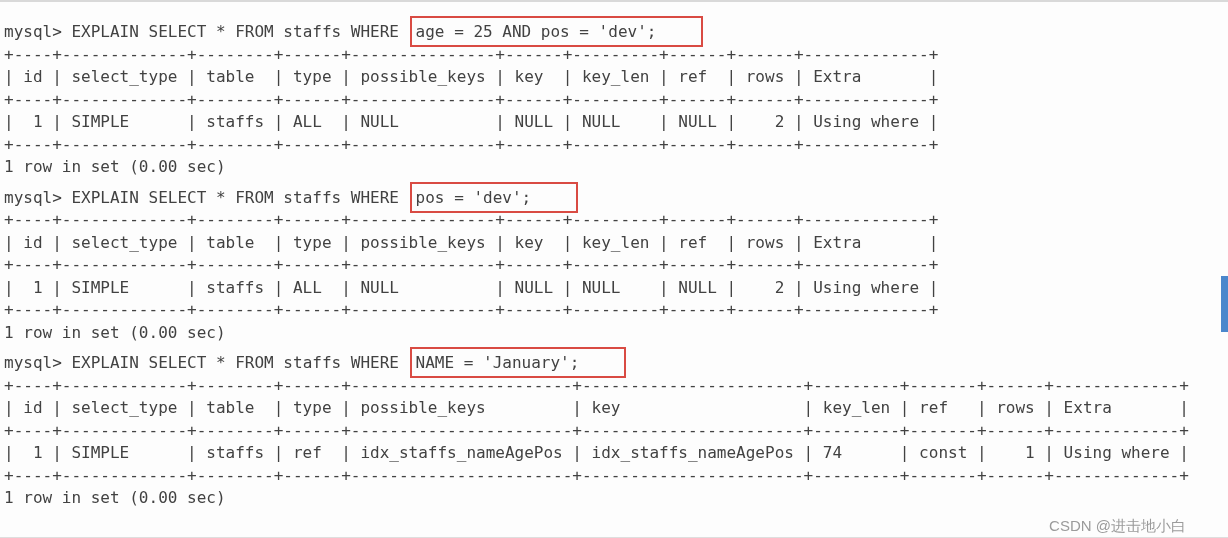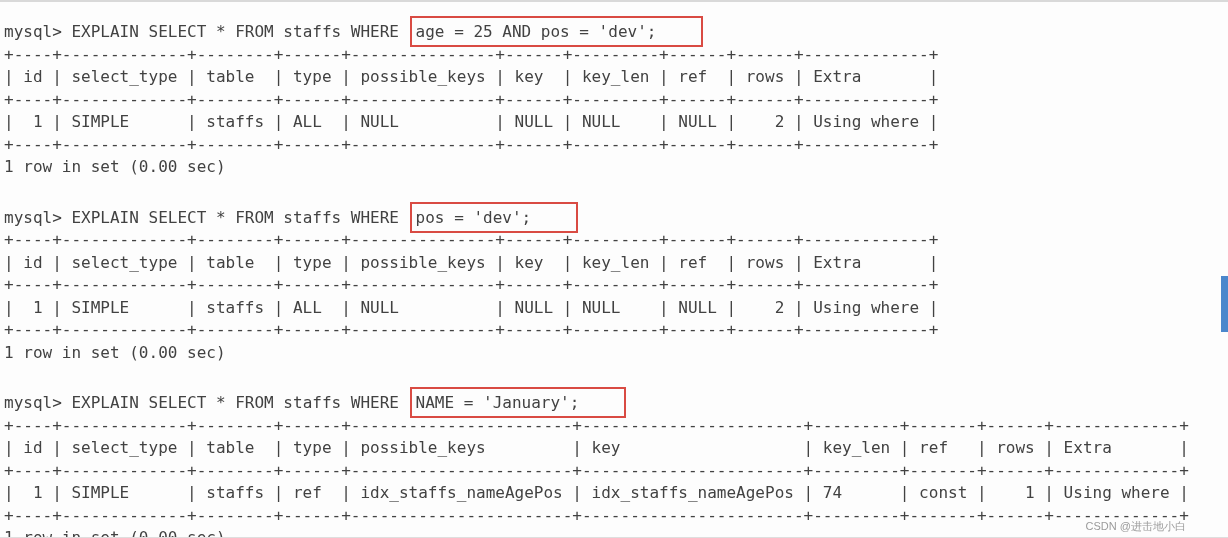--- a/index.html
+++ b/index.html
@@ -22,42 +22,42 @@
   .bottom-edge {
     position: absolute; bottom: 0; left: 0; right: 0;
     height: 1px; background: #dedede;
   }
   .terminal {
     position: absolute;
     top: 0; left: 0;
     padding: 21px 0 1px 4px;
     width: 100%;
   }
-  .block + .block { margin-top: 28px; }
+  .block + .block { margin-top: 8px; }
   .cmdline { white-space: nowrap; }
   .hlbox {
     border: 2px solid var(--hl, #d94b43);
     padding: 4px 45px 4px 4px;
     margin-left: 1px;
   }
   pre.ascii {
     margin: 0;
     font-family: inherit;
     font-size: inherit;
     line-height: inherit;
     white-space: pre;
   }
   .status { white-space: nowrap; }
   .watermark {
     position: absolute;
     right: 42px;
     bottom: 3px;
     color: var(--wm, #9b9b9b);
     font-family: "Liberation Sans", "DejaVu Sans", sans-serif;
-    font-size: 11px;
+    font-size: 15px;
     line-height: 18px;
     white-space: nowrap;
     margin-top: 16px;
   }
   .scrollbar-thumb {
     position: absolute;
     right: 0;
     top: 276px;
     width: 7px;
     height: 56px;

